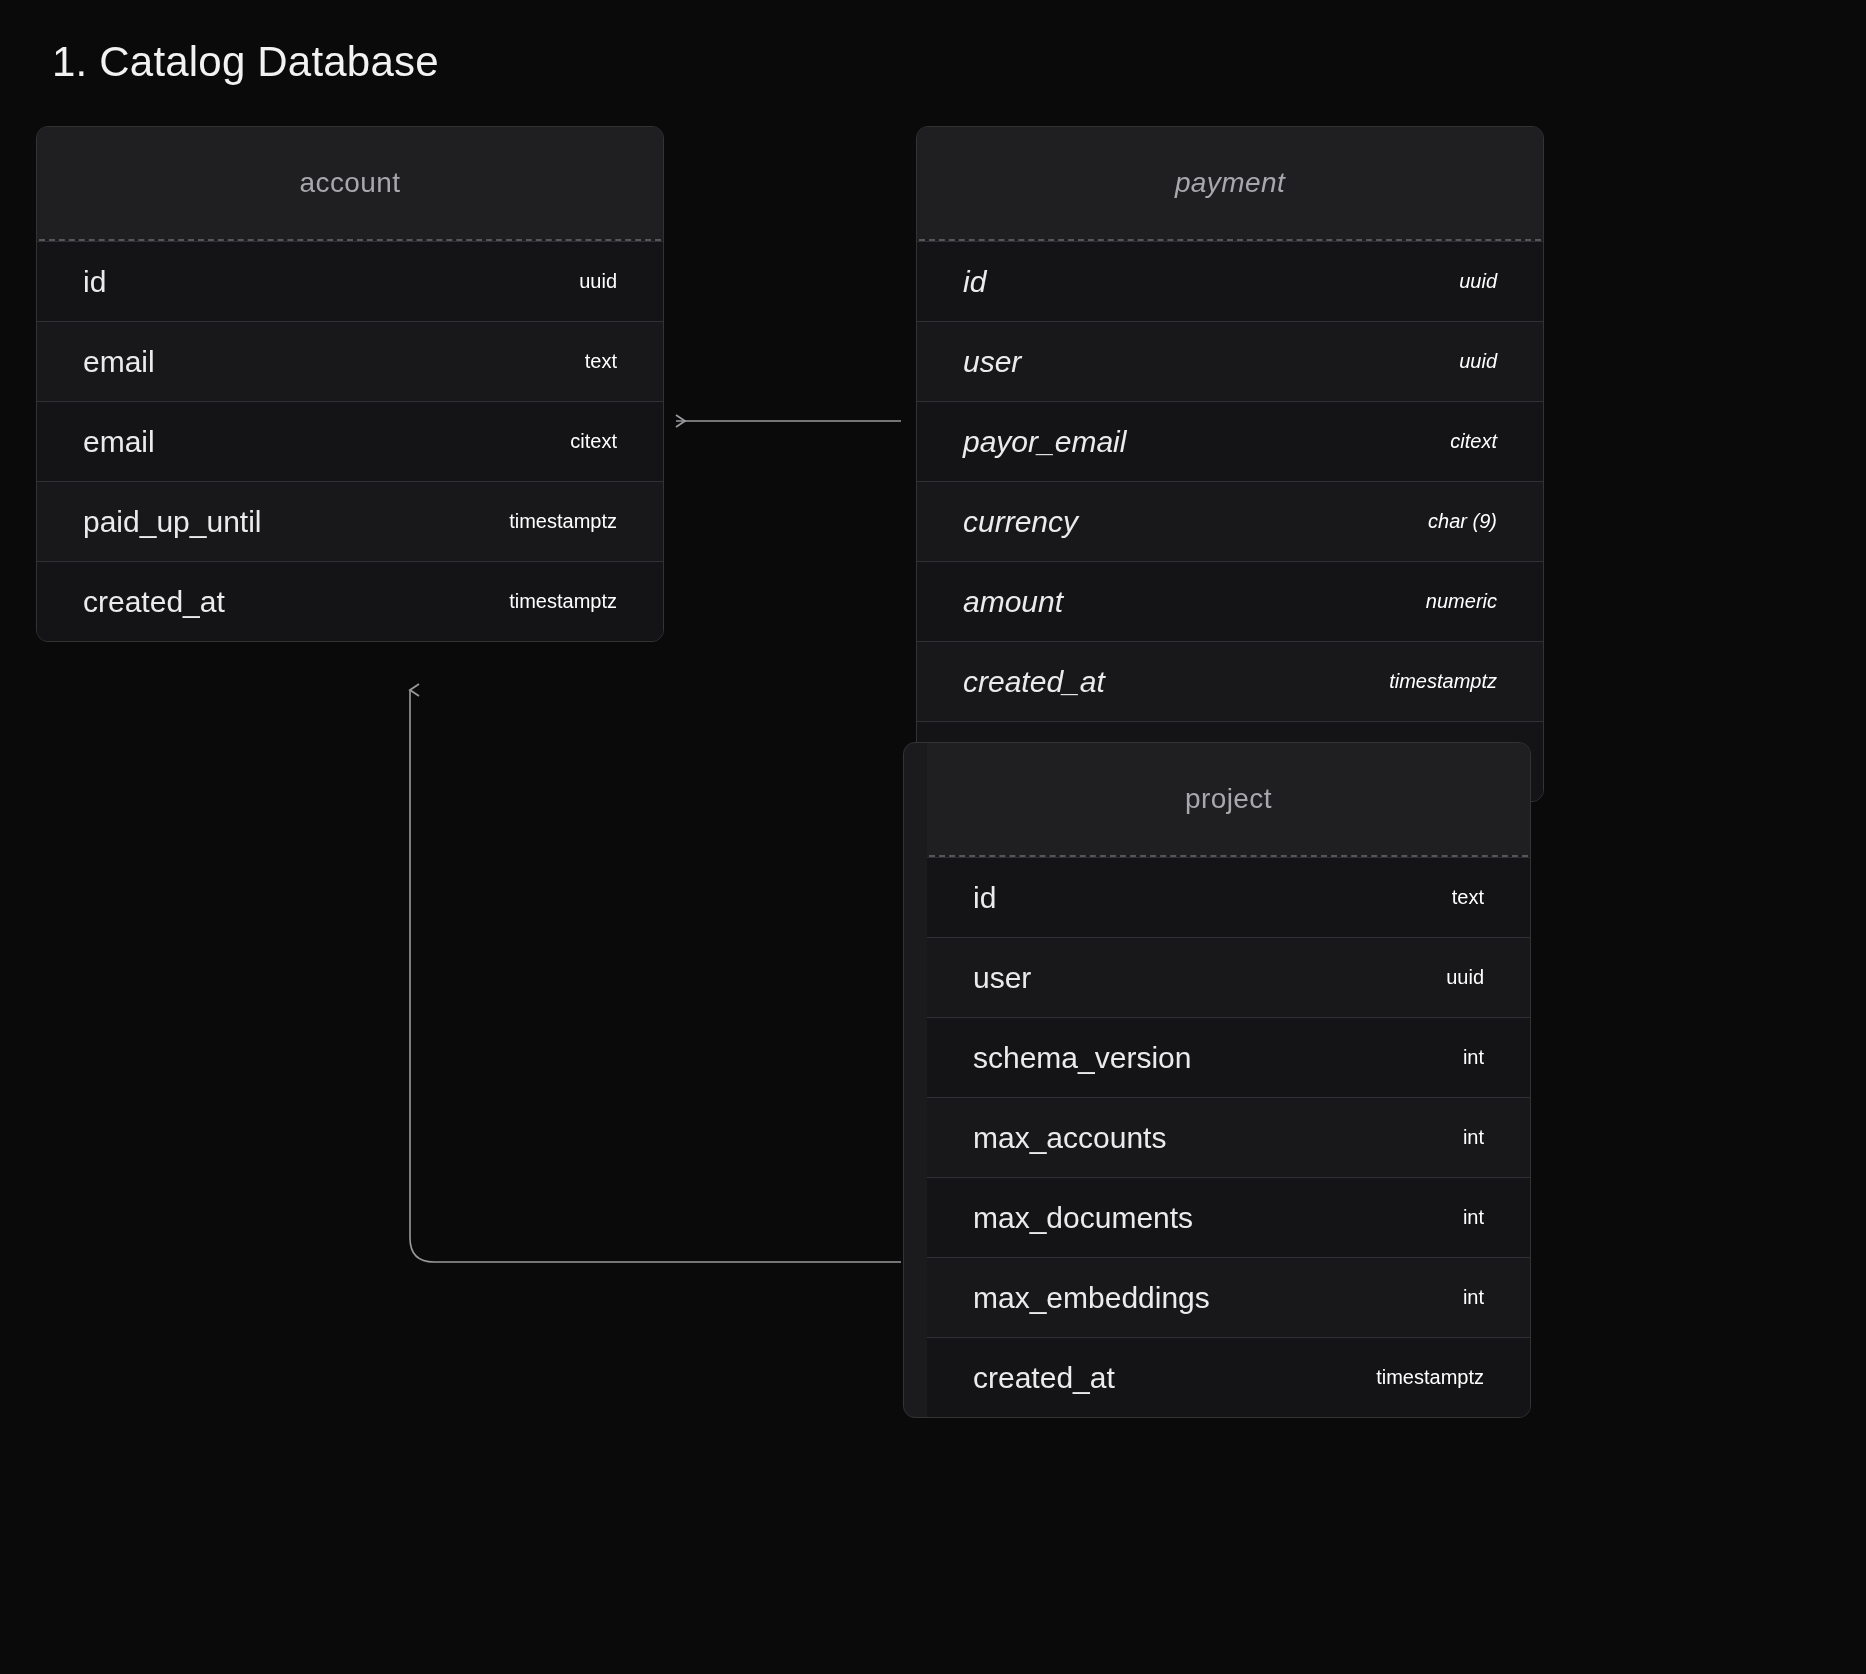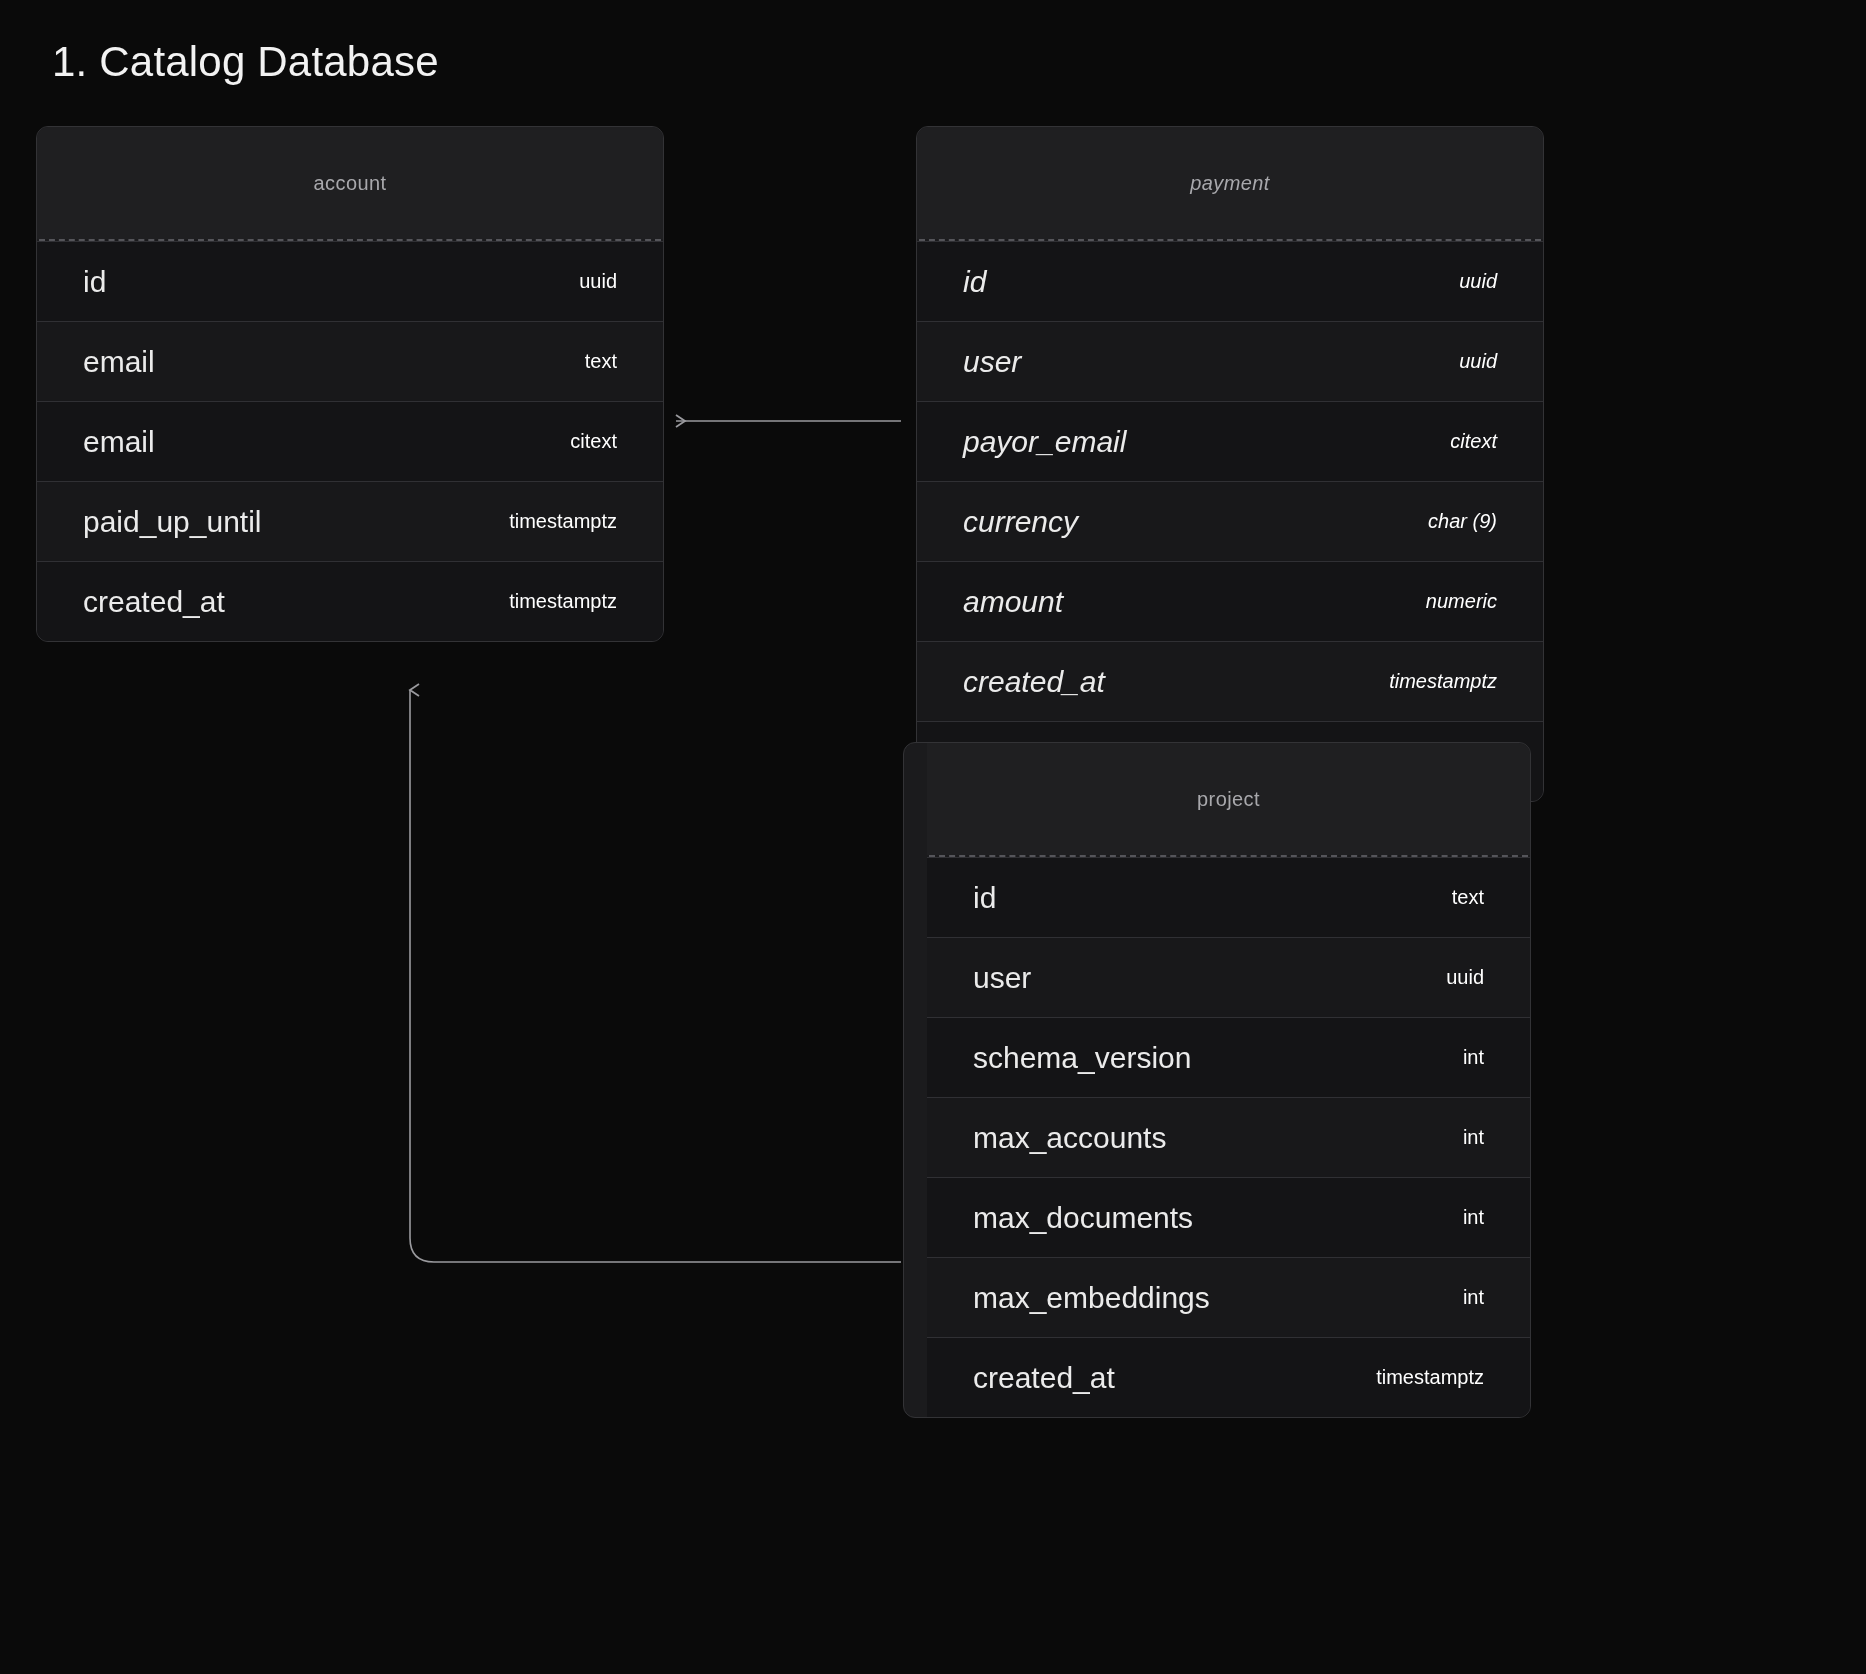--- a/index.html
+++ b/index.html
@@ -26,21 +26,21 @@
     background: #1b1b1d;
     border: 1px solid #333336;
     border-radius: 12px;
     overflow: hidden;
   }
   .erd-header {
     height: 112px;
     display: flex;
     align-items: center;
     justify-content: center;
-    font-size: 20px;
+    font-size: 28px;
     color: #a8a8ac;
     letter-spacing: 0.4px;
     background: #1f1f21;
   }
   .erd-divider {
     height: 0;
     border-top: 2px dashed #55555a;
     margin: 0 2px;
   }
   .erd-row {

